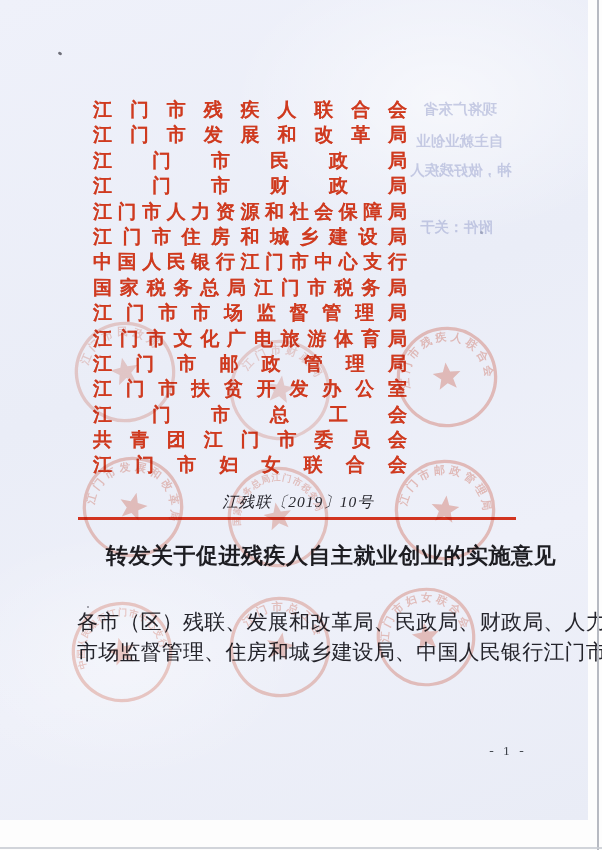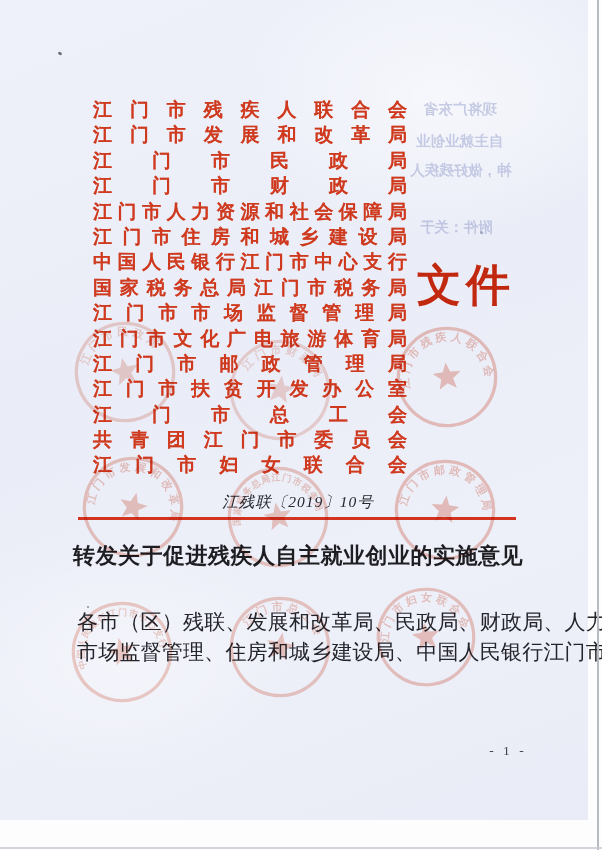--- a/index.html
+++ b/index.html
@@ -20,21 +20,21 @@
   .lh-line{display:flex;justify-content:space-between;height:25.4px;line-height:25.4px;
            font-size:19px;color:#cf3a1f;
            text-shadow:0 0 .5px rgba(207,58,31,.55);}
   
   .wenjian{position:absolute;left:417px;top:256px;font-family:"Liberation Sans",sans-serif;
            font-weight:900;font-size:44px;letter-spacing:5px;color:#c2270f;}
   
   .docnum{position:absolute;left:4px;top:492px;width:588px;text-align:center;
           font-size:15.5px;letter-spacing:1px;color:#26262d;font-style:italic;}
   .redline{position:absolute;left:78px;top:517px;width:438px;height:3px;background:#d23420;}
-  .title{position:absolute;left:40px;top:541px;width:516px;margin:0;text-align:center;
+  .title{position:absolute;left:40px;top:541px;width:516px;margin:0;text-align:right;
          font-size:22px;font-weight:bold;letter-spacing:.5px;color:#1d1d22;}
   
   .body-text{position:absolute;left:77px;top:607px;width:440px;color:#24242b;}
   .body-line{height:30px;line-height:30px;font-size:21px;letter-spacing:.2px;white-space:nowrap;}
   .pageno{position:absolute;left:478px;top:743px;width:60px;text-align:center;
           font-size:13.5px;letter-spacing:3px;color:#3e434b;}
 
   
   .bleed{position:absolute;transform:scaleX(-1);font-family:"Liberation Sans",sans-serif;
          font-weight:bold;font-size:14.5px;color:#8690c4;opacity:.42;white-space:nowrap;}
@@ -229,21 +229,20 @@
           <span>门</span>
           <span>市</span>
           <span>妇</span>
           <span>女</span>
           <span>联</span>
           <span>合</span>
           <span>会</span>
         </div>
       </div>
 
-    <div class="wenjian">文件</div>
 
     <div class="docnum">江残联〔2019〕10号</div>
 
     <div class="redline"></div>
 
     <h1 class="title">转发关于促进残疾人自主就业创业的实施意见</h1>
 
     <div class="body-text">
         <div class="body-line">各市（区）残联、发展和改革局、民政局、财政局、人力资源和</div>
         <div class="body-line">市场监督管理、住房和城乡建设局、中国人民银行江门市辖内各支</div>

